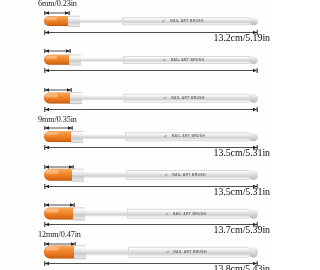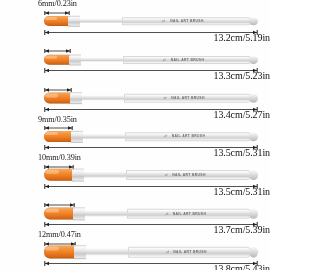--- a/index.html
+++ b/index.html
@@ -206,21 +206,20 @@
 
     <div class="len-line">
         <svg width="214" height="5">
     <line x1="0.8" y1="0" x2="0.8" y2="5" stroke="#222" stroke-width="1"></line>
     <line x1="213.2" y1="0" x2="213.2" y2="5" stroke="#222" stroke-width="1"></line>
     <line x1="1" y1="2.5" x2="213" y2="2.5" stroke="#222" stroke-width="0.8"></line>
     <polygon points="1,2.5 5,0.7 5,4.3" fill="#222"></polygon>
     <polygon points="213,2.5 209,0.7 209,4.3" fill="#222"></polygon>
   </svg>
       </div>
-    <div class="len-label">13.3cm/5.23in</div>
   </div>
     <div class="row">
     <div class="width-arrow">
         <svg width="28" height="4">
     <line x1="0.8" y1="0" x2="0.8" y2="4" stroke="#222" stroke-width="1"></line>
     <line x1="27.2" y1="0" x2="27.2" y2="4" stroke="#222" stroke-width="1"></line>
     <line x1="1" y1="2" x2="27" y2="2" stroke="#222" stroke-width="0.8"></line>
     <polygon points="1,2 5,0.19999999999999996 5,3.8" fill="#222"></polygon>
     <polygon points="27,2 23,0.19999999999999996 23,3.8" fill="#222"></polygon>
   </svg>
@@ -239,21 +238,20 @@
 
     <div class="len-line">
         <svg width="214" height="5">
     <line x1="0.8" y1="0" x2="0.8" y2="5" stroke="#222" stroke-width="1"></line>
     <line x1="213.2" y1="0" x2="213.2" y2="5" stroke="#222" stroke-width="1"></line>
     <line x1="1" y1="2.5" x2="213" y2="2.5" stroke="#222" stroke-width="0.8"></line>
     <polygon points="1,2.5 5,0.7 5,4.3" fill="#222"></polygon>
     <polygon points="213,2.5 209,0.7 209,4.3" fill="#222"></polygon>
   </svg>
       </div>
-    <div class="len-label">13.4cm/5.27in</div>
   </div>
     <div class="row">
     <div class="width-label">9mm/0.35in</div>
     <div class="width-arrow">
         <svg width="29" height="4">
     <line x1="0.8" y1="0" x2="0.8" y2="4" stroke="#222" stroke-width="1"></line>
     <line x1="28.2" y1="0" x2="28.2" y2="4" stroke="#222" stroke-width="1"></line>
     <line x1="1" y1="2" x2="28" y2="2" stroke="#222" stroke-width="0.8"></line>
     <polygon points="1,2 5,0.19999999999999996 5,3.8" fill="#222"></polygon>
     <polygon points="28,2 24,0.19999999999999996 24,3.8" fill="#222"></polygon>
@@ -276,21 +274,20 @@
     <line x1="0.8" y1="0" x2="0.8" y2="5" stroke="#222" stroke-width="1"></line>
     <line x1="213.2" y1="0" x2="213.2" y2="5" stroke="#222" stroke-width="1"></line>
     <line x1="1" y1="2.5" x2="213" y2="2.5" stroke="#222" stroke-width="0.8"></line>
     <polygon points="1,2.5 5,0.7 5,4.3" fill="#222"></polygon>
     <polygon points="213,2.5 209,0.7 209,4.3" fill="#222"></polygon>
   </svg>
       </div>
     <div class="len-label">13.5cm/5.31in</div>
   </div>
     <div class="row">
-    <div class="width-label">10mm/0.39in</div>
     <div class="width-arrow">
         <svg width="30" height="4">
     <line x1="0.8" y1="0" x2="0.8" y2="4" stroke="#222" stroke-width="1"></line>
     <line x1="29.2" y1="0" x2="29.2" y2="4" stroke="#222" stroke-width="1"></line>
     <line x1="1" y1="2" x2="29" y2="2" stroke="#222" stroke-width="0.8"></line>
     <polygon points="1,2 5,0.19999999999999996 5,3.8" fill="#222"></polygon>
     <polygon points="29,2 25,0.19999999999999996 25,3.8" fill="#222"></polygon>
   </svg>
       </div>
 

